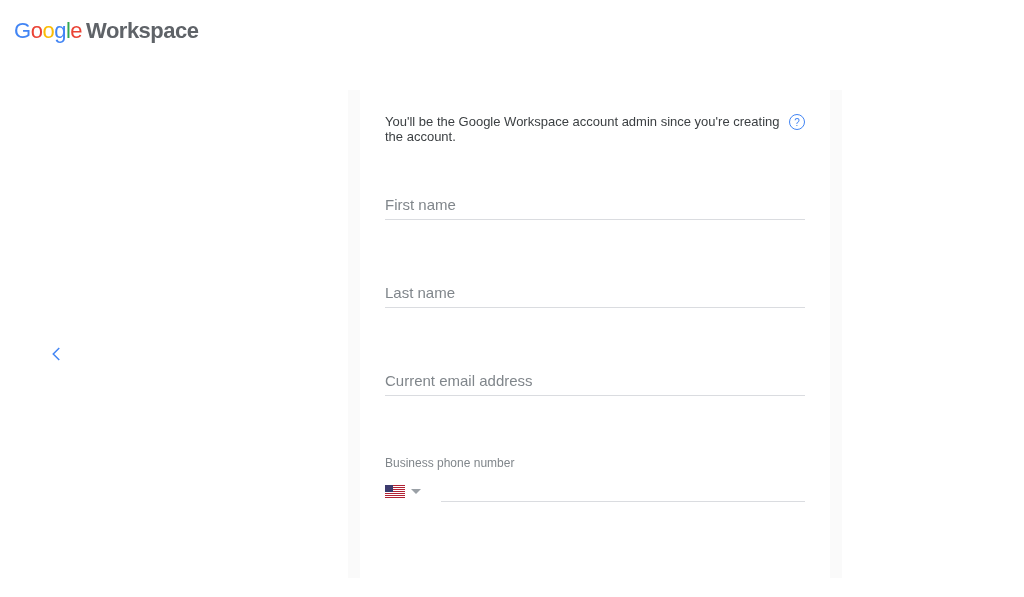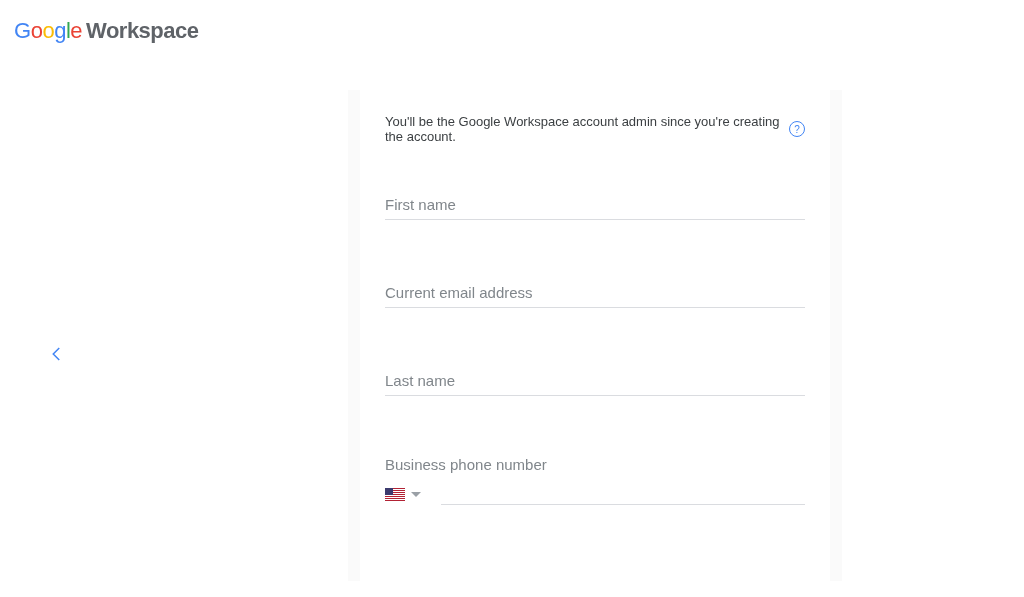--- a/index.html
+++ b/index.html
@@ -76,21 +76,21 @@
       font-weight: 400;
       color: #202124;
       margin-bottom: 28px;
       letter-spacing: -0.3px;
     }
     .subtext {
       font-size: 13px;
       color: #3c4043;
       margin-bottom: 48px;
       display: flex;
-      align-items: center;
+      align-items: flex-start;
       gap: 6px;
     }
     .help-icon {
       width: 16px;
       height: 16px;
       border: 1.5px solid #4285F4;
       border-radius: 50%;
       color: #4285F4;
       font-size: 10px;
       display: inline-flex;
@@ -112,21 +112,21 @@
       color: #6d28d9;
       background: transparent;
     }
     .text-input::placeholder {
       color: #80868b;
     }
     .phone-section {
       margin-bottom: 52px;
     }
     .phone-label {
-      font-size: 15px;
+      font-size: 12px;
       color: #80868b;
       margin-bottom: 4px;
     }
     .phone-row {
       display: flex;
       align-items: flex-end;
       gap: 20px;
     }
     .country-sel {
       display: flex;
@@ -195,25 +195,25 @@
   <div class="subtext">
     <span>You'll be the Google Workspace account admin since you're creating the account.</span>
     <span class="help-icon">?</span>
   </div>
 
   <div class="field">
     <input class="text-input" type="text" placeholder="First name" style="">
   </div>
 
   <div class="field">
+    <input class="text-input" type="text" placeholder="Last name" style="">
+  </div>
+
+  <div class="field">
     <input class="text-input" type="text" placeholder="Current email address" style="">
-  </div>
-
-  <div class="field">
-    <input class="text-input" type="text" placeholder="Last name" style="">
   </div>
 
   <div class="phone-section">
     <div class="phone-label">Business phone number</div>
     <div class="phone-row">
       <div class="country-sel">
         <span class="flag"></span>
         <span class="dropdown-caret"></span>
       </div>
       <input class="phone-input" type="text" style="">

